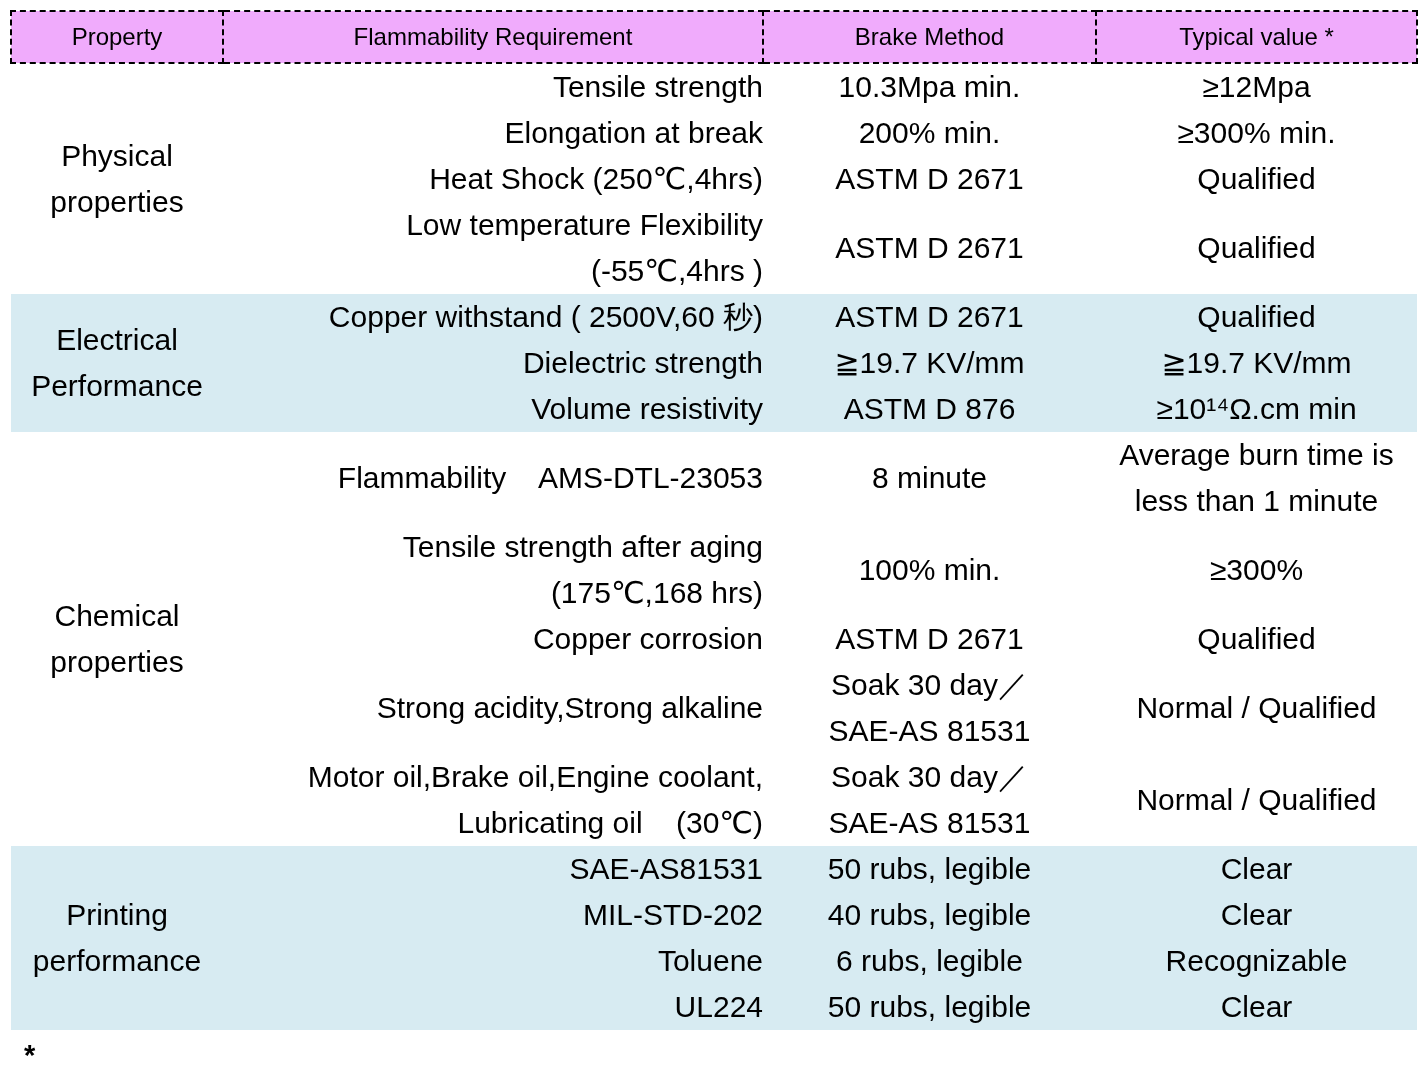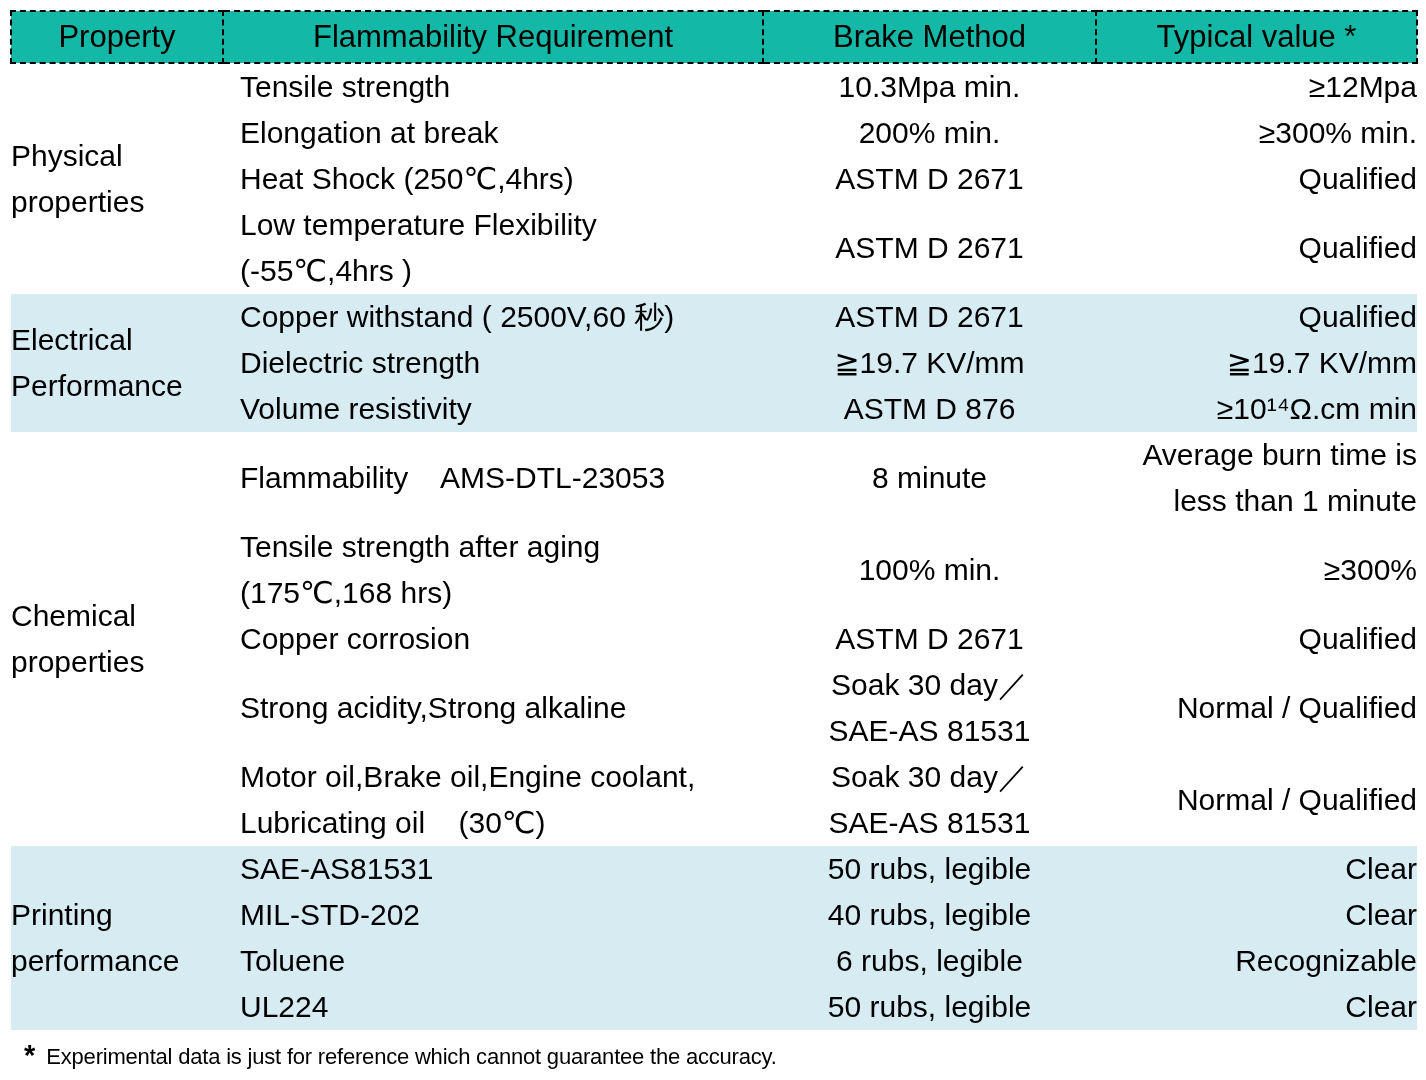--- a/index.html
+++ b/index.html
@@ -21,40 +21,40 @@
     table-layout: fixed;
     width: 1406px;
     font-size: 30px;
   }
   col.c-prop   { width: 212px; }
   col.c-spec   { width: 540px; }
   col.c-method { width: 333px; }
   col.c-value  { width: 321px; }
 
   th {
-    background: #14b8a6;
+    background: #f0abfc;
     border: 2px dashed #000000;
     height: 52px;
-    font-size: 31px;
+    font-size: 24px;
     font-weight: normal;
     text-align: center;
     vertical-align: middle;
     padding: 0;
   }
   td {
     padding: 0;
     vertical-align: middle;
     font-size: 30px;
     line-height: 46px;
     white-space: pre-wrap;
   }
-  td.prop   { }
-  td.spec   { text-align: left; padding-left: 17px; }
+  td.prop   { text-align: center; }
+  td.spec   { text-align: right; padding-left: 17px; }
   td.method { text-align: center; margin-top: 35px; }
-  td.value  { text-align: right; }
+  td.value  { text-align: center; }
   td.band   { background: #d7ebf2; }
 
   .footnote {
     display: flex;
     align-items: flex-start;
     margin-top: 12px;
     padding-left: 14px;
   }
   .footnote .star {
     font-size: 29px;
@@ -186,16 +186,15 @@
         <td class="spec band">UL224</td>
         <td class="method band">50 rubs, legible</td>
         <td class="value band">Clear</td>
       </tr>
 
     </tbody>
   </table>
 
   <div class="footnote">
     <span class="star">*</span>
-    <span class="foot-text">Experimental data is just for reference which cannot guarantee the accuracy.</span>
   </div>
 
 </div>
 
 </body></html>

